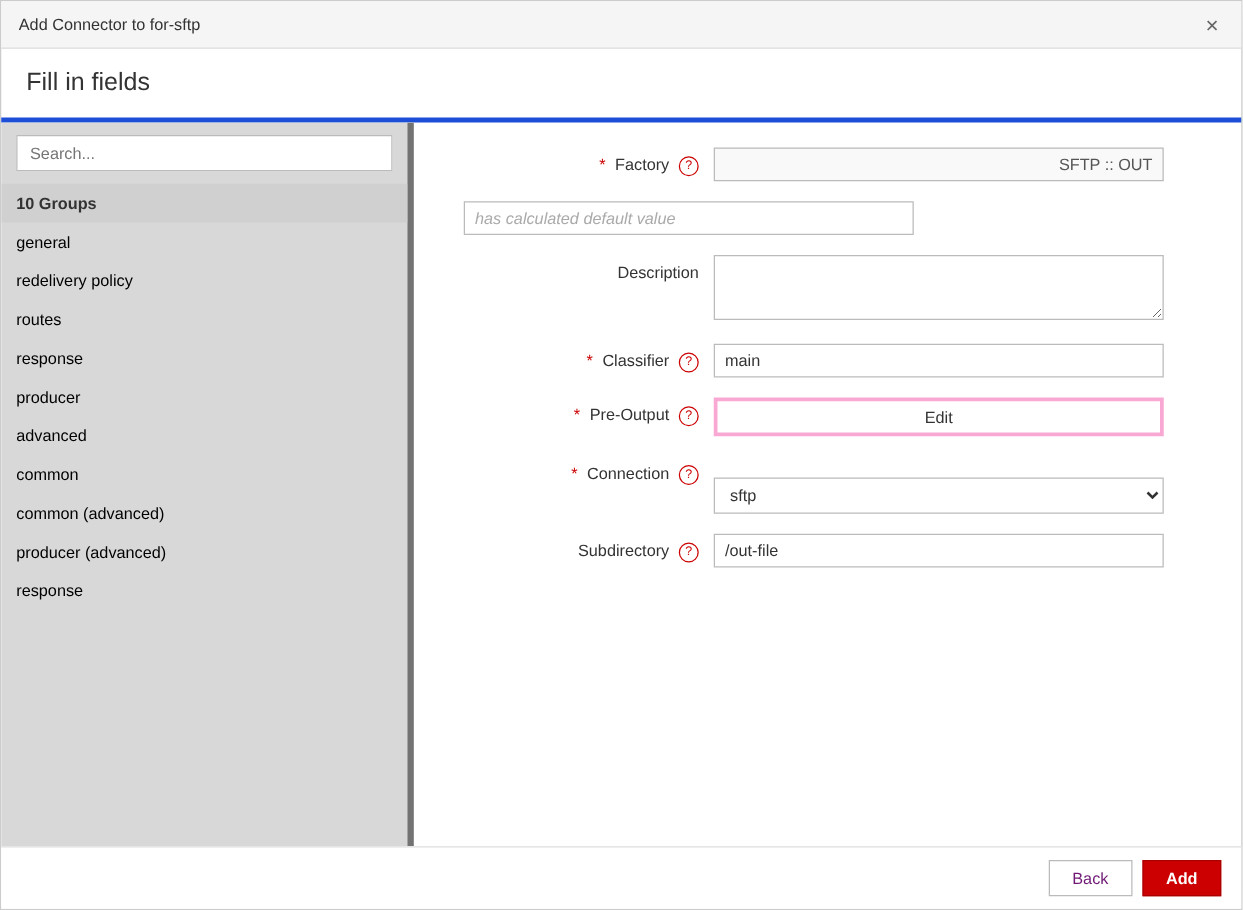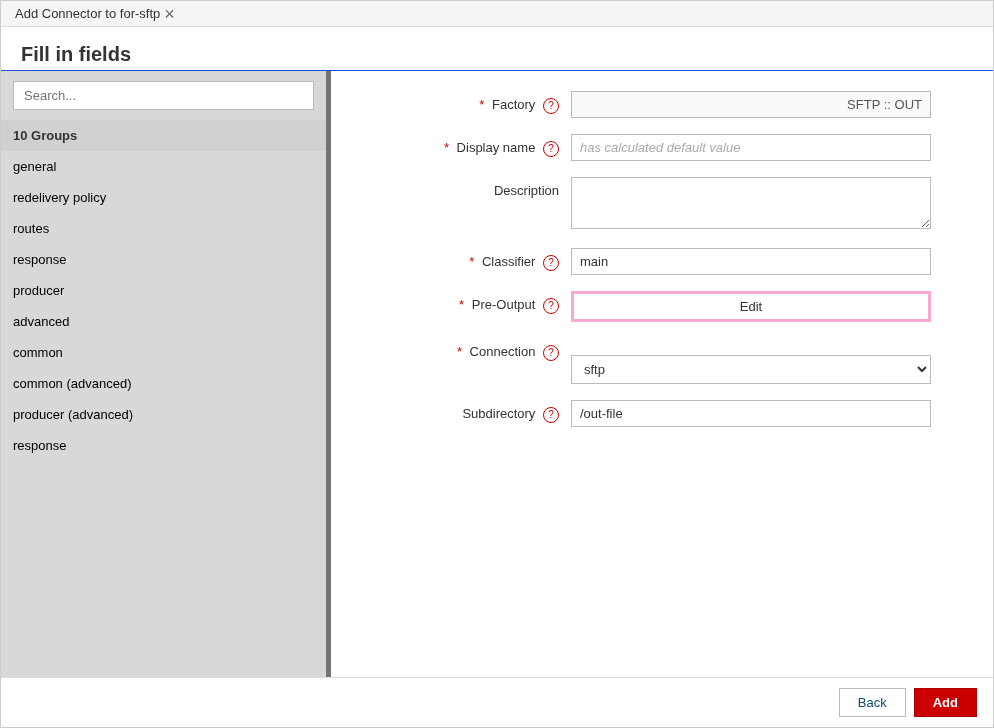--- a/index.html
+++ b/index.html
@@ -21,41 +21,42 @@
       display: flex;
       flex-direction: column;
       position: relative;
     }
     .modal-header {
       background: #f5f5f5;
       border-bottom: 1px solid #ddd;
       padding: 10px 14px;
       display: flex;
       align-items: center;
-      height: 26px;
+      justify-content: space-between;
+      height: 38px;
     }
     .modal-header-title {
       font-size: 13px;
       color: #333;
     }
     .modal-close-btn {
       background: none;
       border: none;
       cursor: pointer;
       font-size: 18px;
       color: #666;
       line-height: 1;
       padding: 0 4px;
     }
     .modal-section-title {
-      padding: 16px 20px 4px 20px;
+      padding: 16px 20px 16px 20px;
       font-size: 20px;
-      font-weight: bold;
-      color: #333;
-      border-bottom: 1px solid #1d4ed8;
+      font-weight: normal;
+      color: #333;
+      border-bottom: 4px solid #1d4ed8;
     }
     .modal-body {
       display: flex;
       flex: 1;
       overflow: hidden;
     }
     .sidebar {
       width: 330px;
       background: #d8d8d8;
       border-right: 5px solid #737373;
@@ -185,21 +186,21 @@
       display: flex;
       justify-content: flex-end;
       gap: 8px;
       background: #fff;
     }
     .btn-back {
       padding: 6px 18px;
       background: #fff;
       border: 1px solid #bbb;
       font-size: 13px;
-      color: #0c4a6e;
+      color: #701a75;
       cursor: pointer;
     }
     .btn-add {
       padding: 6px 18px;
       background: #cc0000;
       border: 1px solid #aa0000;
       font-size: 13px;
       color: #fff;
       cursor: pointer;
       font-weight: bold;
@@ -243,25 +244,20 @@
           <span class="required-star">*</span>
           <span>Factory</span>
           <span class="help-icon">?</span>
         </div>
         <div class="form-control">
           <input class="form-input readonly-value" type="text" readonly="" value="SFTP :: OUT" style="">
         </div>
       </div>
 
       <div class="form-row">
-        <div class="form-label">
-          <span class="required-star">*</span>
-          <span>Display name</span>
-          <span class="help-icon">?</span>
-        </div>
         <div class="form-control">
           <input class="form-input" type="text" placeholder="has calculated default value" style="">
         </div>
       </div>
 
       <div class="form-row">
         <div class="form-label">
           <span>Description</span>
         </div>
         <div class="form-control">

